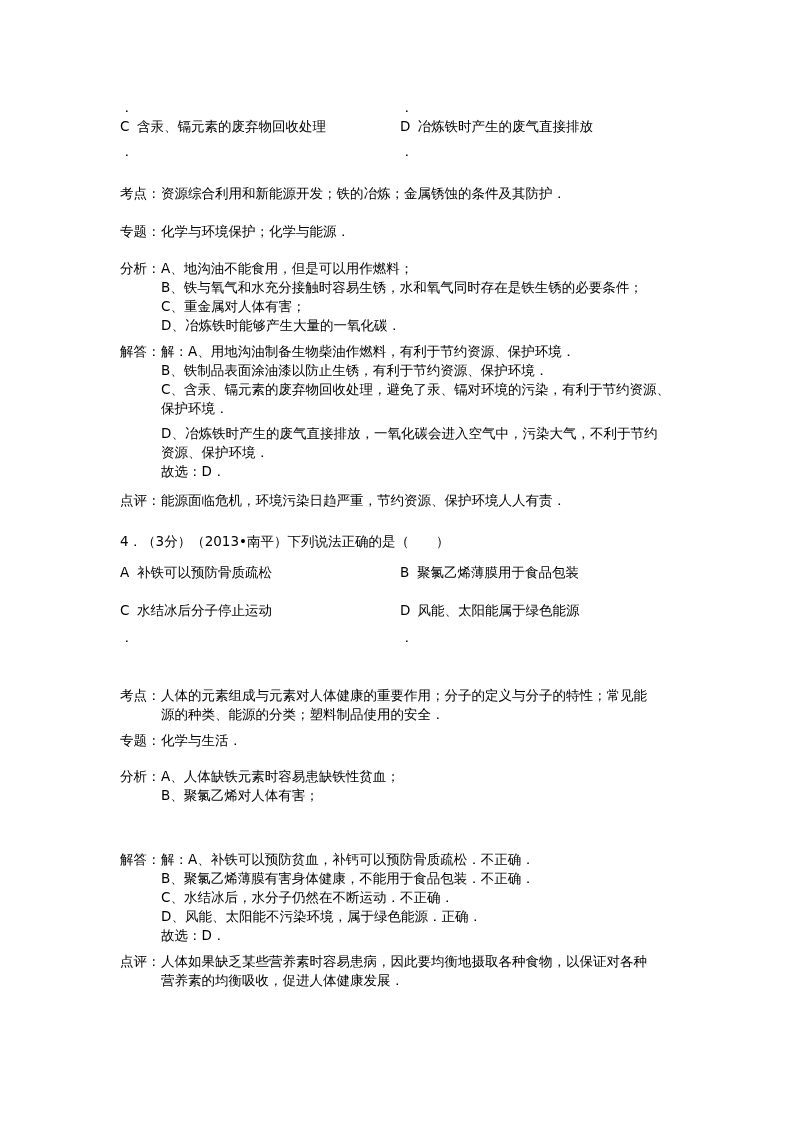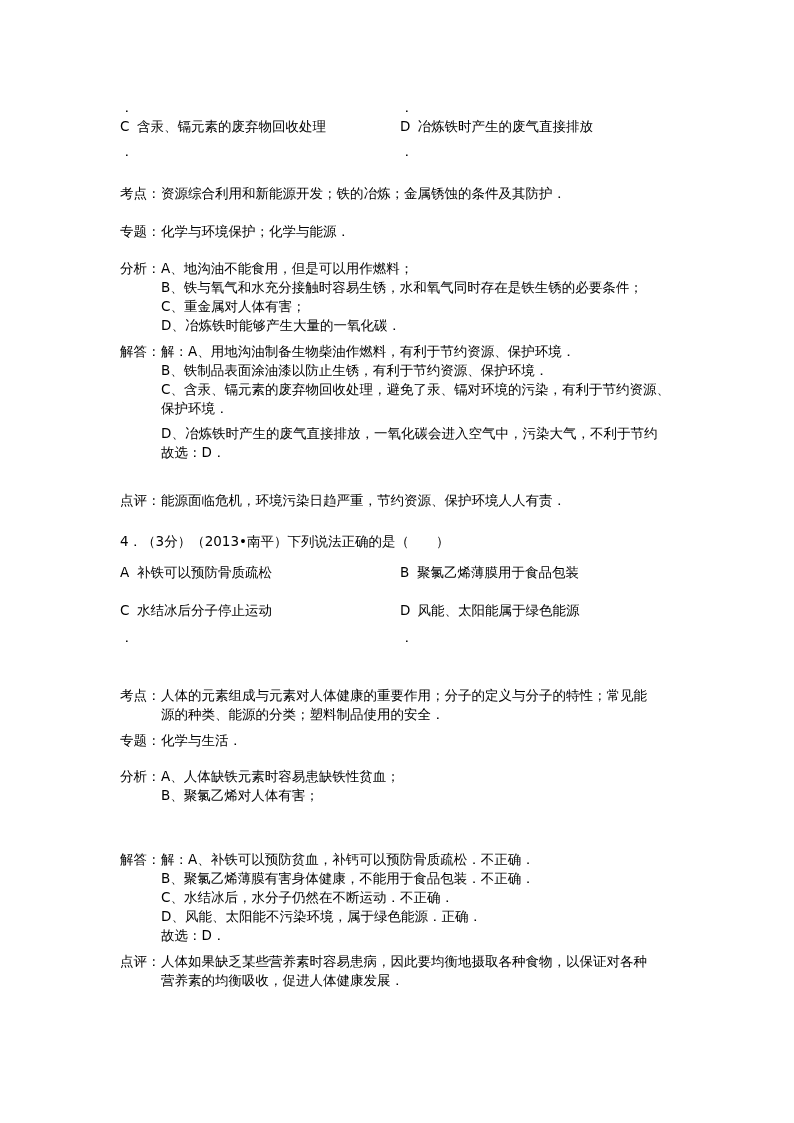--- a/index.html
+++ b/index.html
@@ -74,20 +74,21 @@
   </div>
 
   <div class="abs labeled" style="top:342px">
     <div class="label">解答：</div>
     <div class="content">
       <div class="line">解：A、用地沟油制备生物柴油作燃料，有利于节约资源、保护环境．</div>
       <div class="line">B、铁制品表面涂油漆以防止生锈，有利于节约资源、保护环境．</div>
       <div class="line">C、含汞、镉元素的废弃物回收处理，避免了汞、镉对环境的污染，有利于节约资源、</div>
       <div class="line">保护环境．</div>
       <div class="line mt6">D、冶炼铁时产生的废气直接排放，一氧化碳会进入空气中，污染大气，不利于节约</div>
+      <div class="line">资源、保护环境．</div>
       <div class="line">故选：D．</div>
     </div>
   </div>
 
   <div class="abs labeled" style="top:491px">
     <div class="label">点评：</div>
     <div class="content">
       <div class="line">能源面临危机，环境污染日趋严重，节约资源、保护环境人人有责．</div>
     </div>
   </div>

